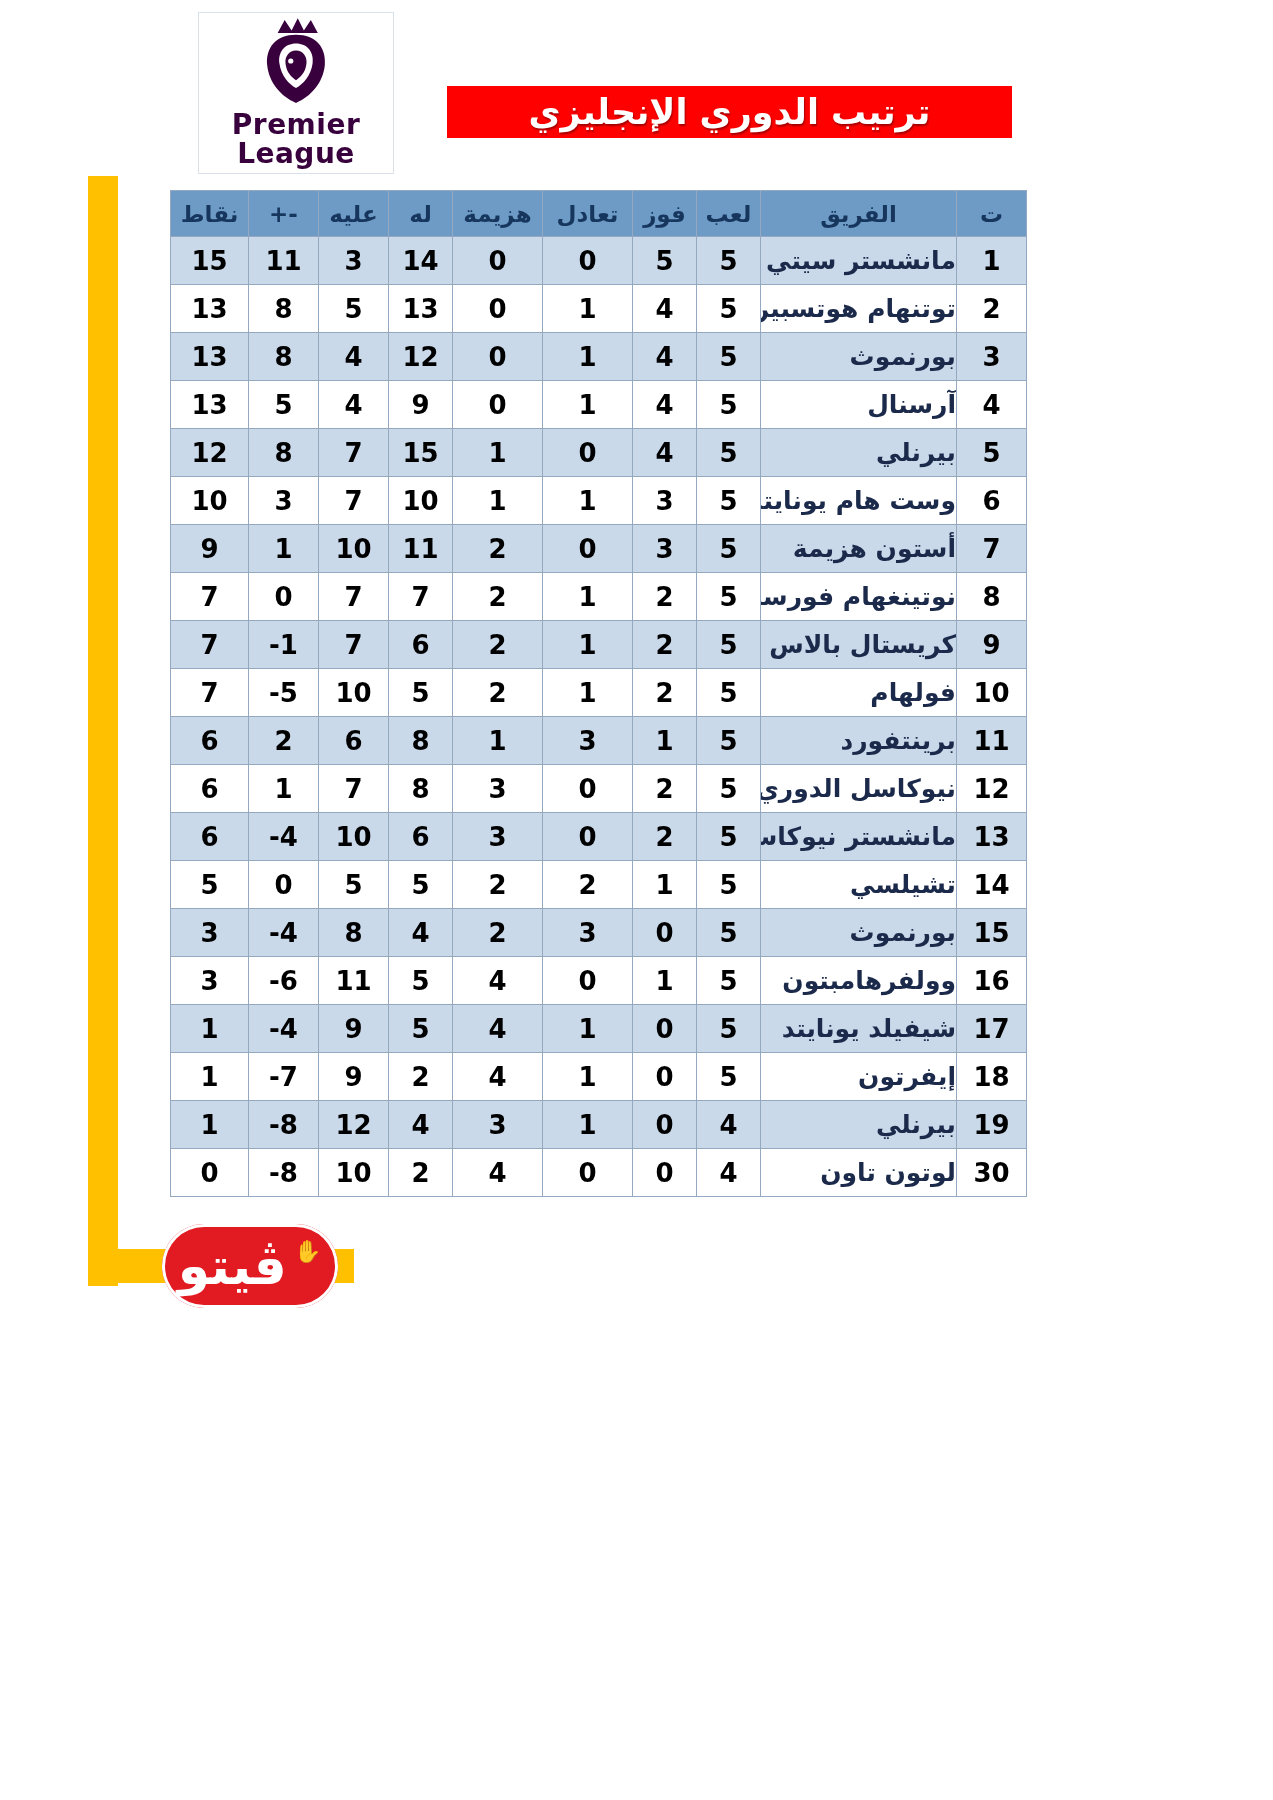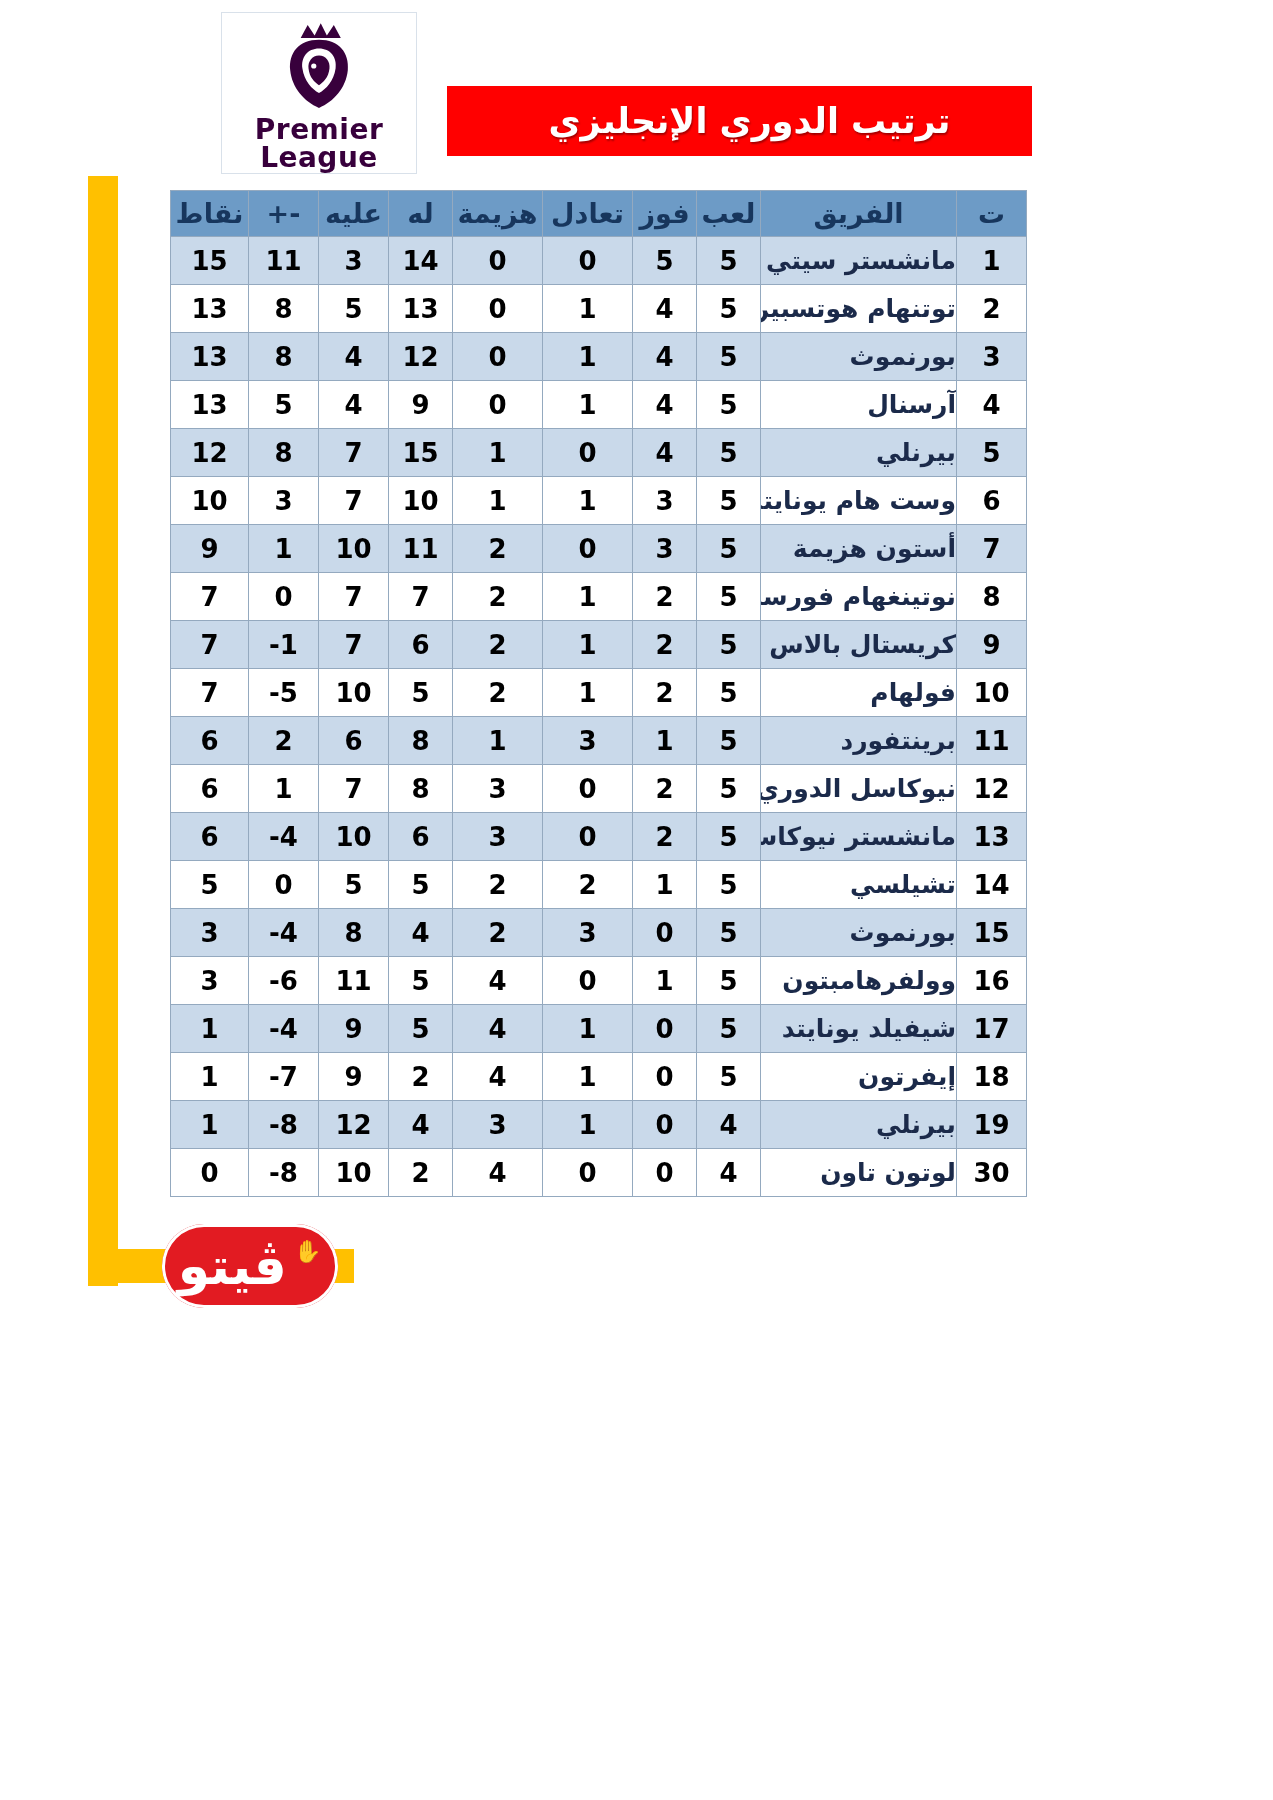--- a/index.html
+++ b/index.html
@@ -13,45 +13,43 @@
   }
 
   
   .logo-box {
     position: absolute;
     left: 198px; top: 12px;
     width: 194px; height: 160px;
     border: 1px solid #d9e1ea;
     background: #ffffff;
     display: flex; flex-direction: column;
-    align-items: center; justify-content: flex-end;
+    align-items: center; justify-content: flex-start;
     gap: 2px;
-    margin-left: 23px;
   }
   .crest { width: 88px; height: 96px; display: block; }
   .logo-text {
     color: #38003c;
     font-weight: bold;
     font-size: 28px;
     line-height: 1.02;
     text-align: center;
     letter-spacing: 0.5px;
   }
 
   .banner {
     position: absolute;
     left: 447px; top: 86px;
-    width: 565px; height: 70px;
+    width: 565px; height: 52px;
     background: #ff0000;
     color: #ffffff;
     display: flex; align-items: center; justify-content: center;
     font-size: 35px; font-weight: bold;
     direction: rtl;
     text-shadow: 1px 2px 2px rgba(0,0,0,0.35);
-    padding-left: 20px;
   }
 
   
   .yellow-v {
     position: absolute;
     left: 88px; top: 176px;
     width: 30px; height: 1110px;
     background: #ffc000;
   }
   .yellow-h {
@@ -76,21 +74,21 @@
     vertical-align: middle;
     font-weight: bold;
     padding: 0;
     overflow: hidden;
     white-space: nowrap;
   }
   table.standings thead th {
     background: #6d9bc6;
     color: #17365d;
     height: 45px;
-    font-size: 27px;
+    font-size: 23px;
   }
   table.standings td {
     height: 47px;
     font-size: 26px;
     color: #000000;
   }
   table.standings tr.odd td  { background: #c9d9ea; }
   table.standings tr.even td { background: #ffffff; }
   table.standings td.team {
     color: #1b2a4a;

